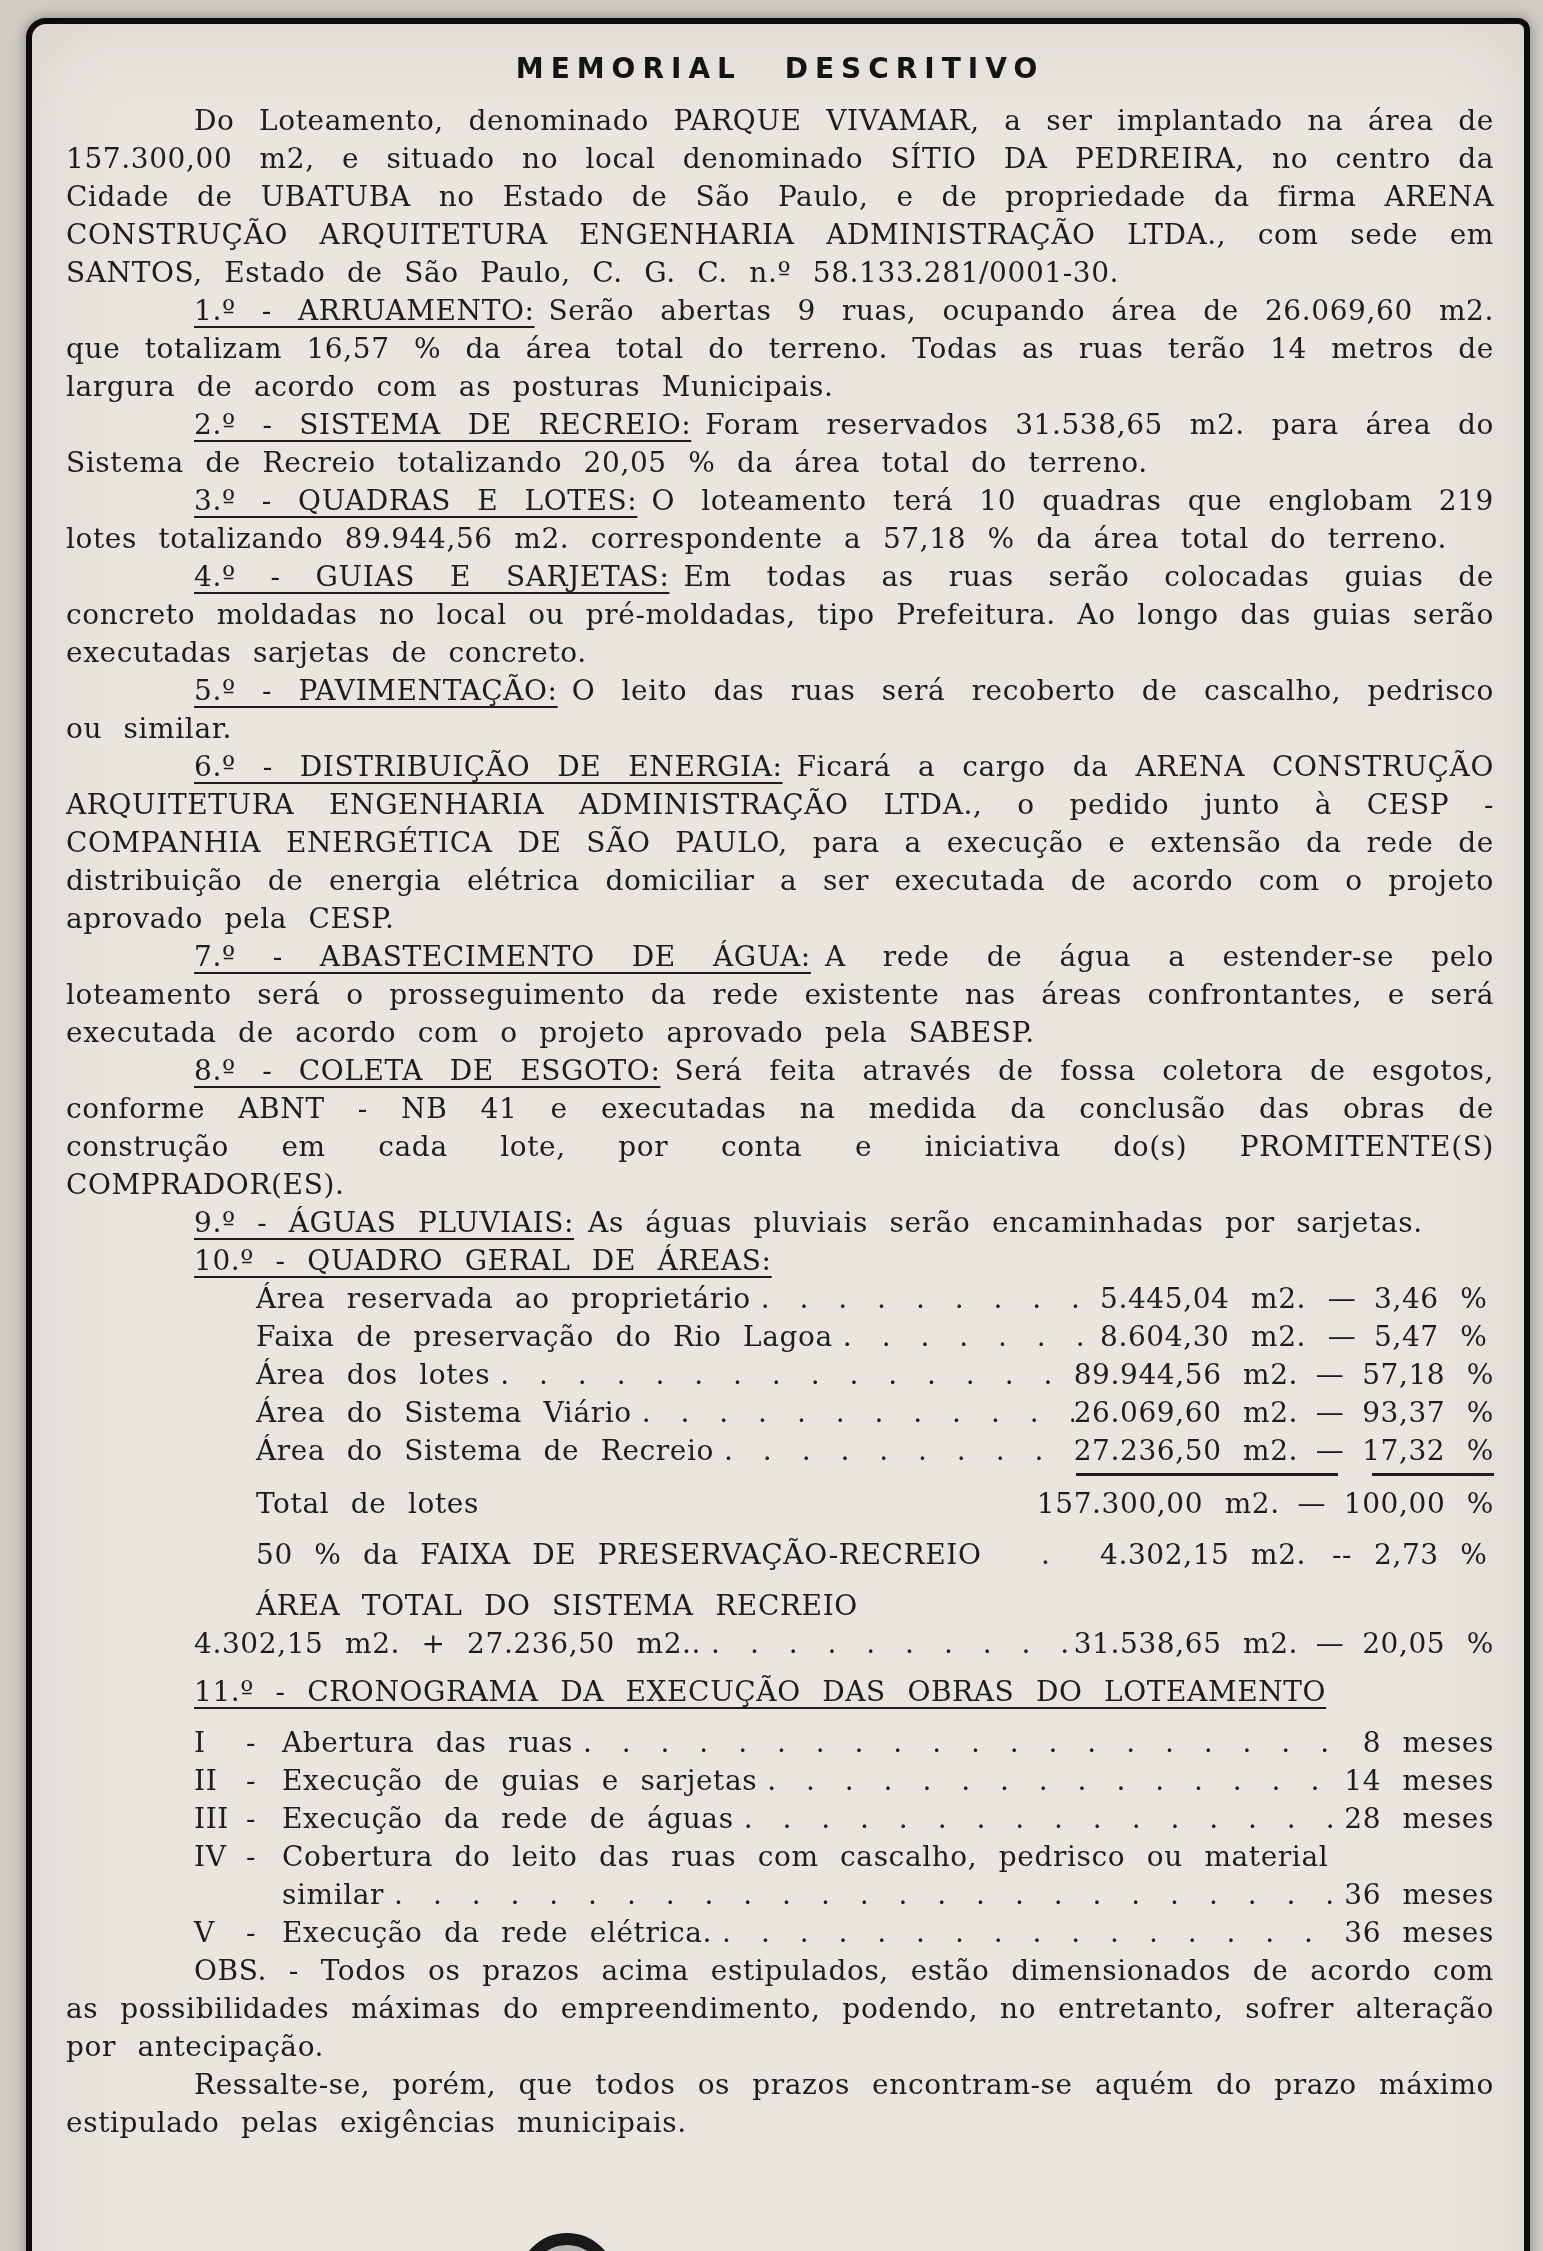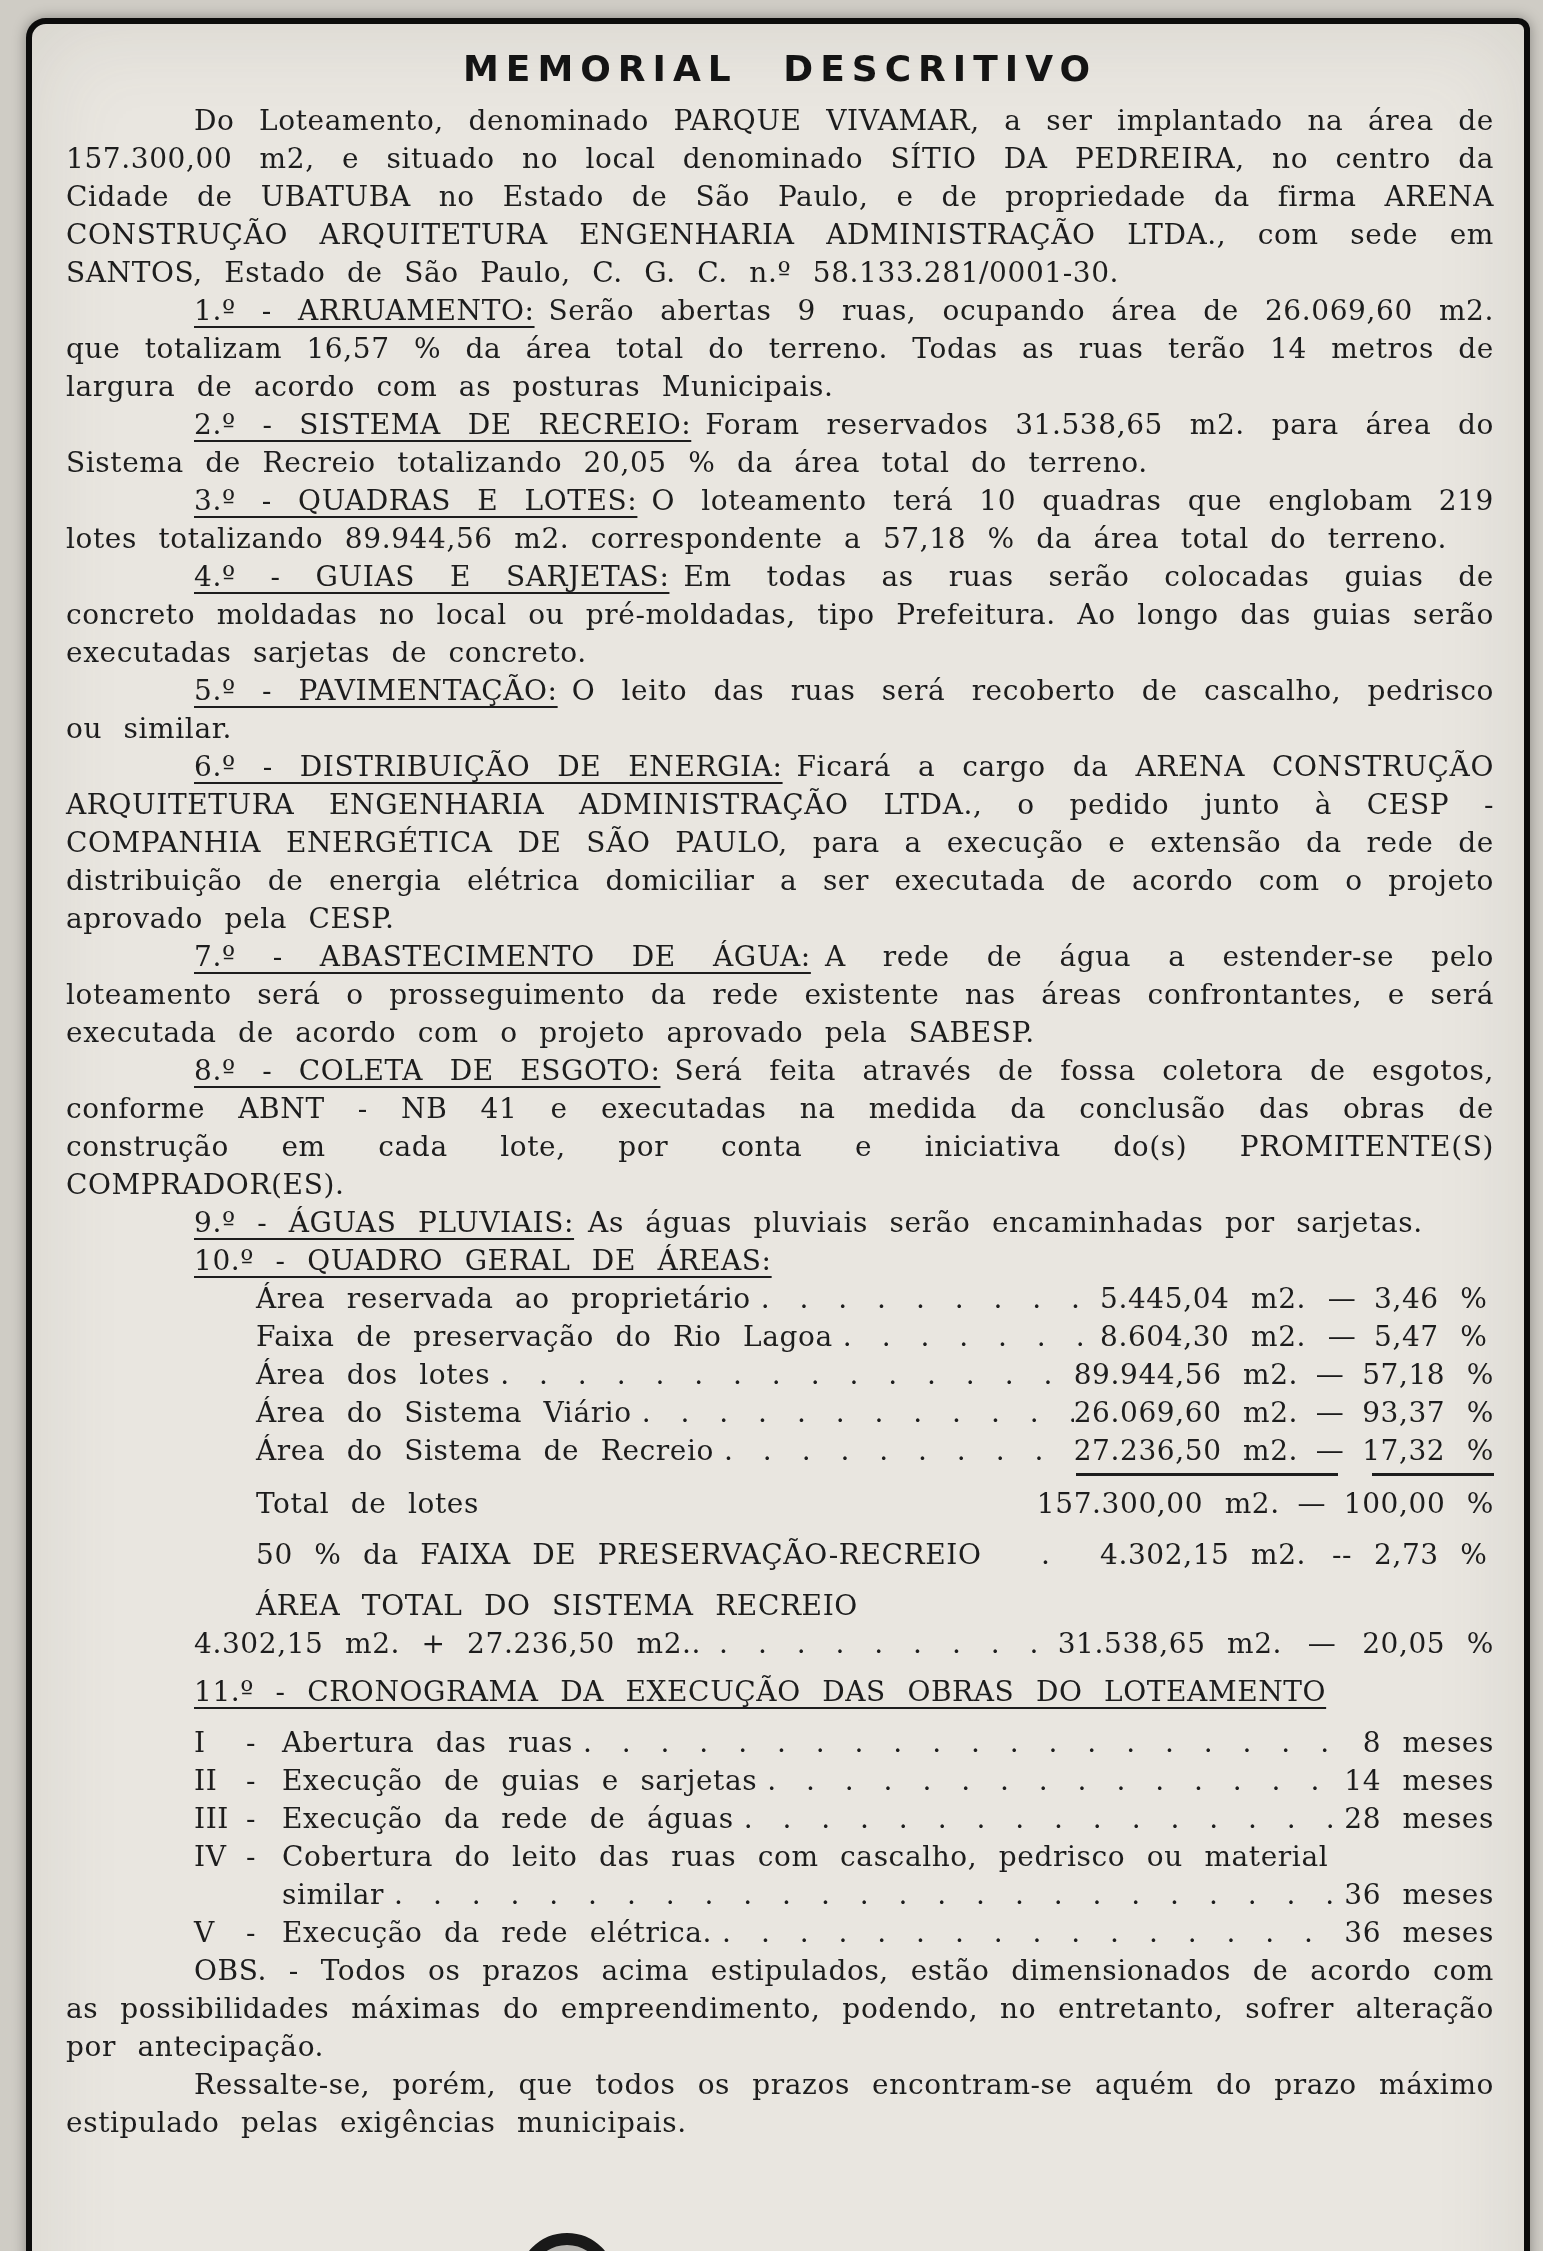--- a/index.html
+++ b/index.html
@@ -19,21 +19,21 @@
     box-shadow: inset 0 0 90px rgba(95,90,78,0.14), 0 0 14px rgba(0,0,0,0.35);
   }
   .content {
     position:absolute; left:34px; right:30px; top:14px;
     font-size:28px; line-height:38px;
     text-align:justify;
     word-spacing:12px; letter-spacing:0.6px;
   }
   .title {
     font-family:"DejaVu Sans", sans-serif;
-    font-size:36px; font-weight:bold;
+    font-size:28px; font-weight:bold;
     letter-spacing:7px; word-spacing:26px;
     text-align:center;
     margin:12px 0 14px 0;
     color:#141414;
   }
   .para { text-indent:128px; }
   .hd {
     text-decoration:underline;
     text-decoration-thickness:2px;
     text-underline-offset:6px;
@@ -53,21 +53,21 @@
   .q-dot1 { text-align:center; }
   .q-dot1::after { content:"."; }
   .q-val { flex:0 0 210px; text-align:left; white-space:nowrap; }
   .q-dash { flex:0 0 64px; text-align:center; white-space:nowrap; }
   .q-pct { flex:0 0 120px; text-align:left; white-space:nowrap; }
   .sum-rule { display:flex; justify-content:flex-end; gap:34px; margin:3px 0 9px 0; }
   .sum-rule .rule-a { width:262px; border-top:3px solid #1d1d1d; }
   .sum-rule .rule-b { width:122px; border-top:3px solid #1d1d1d; }
   .q-total { margin-bottom:13px; }
   .q-faixa { margin-bottom:13px; }
-  .q-at-row { margin-left:-62px;gap:8px; }
+  .q-at-row { margin-left:-62px; }
   
   .crono-head { margin:10px 0 13px 0; }
   .crono { margin-left:128px; text-align:left; }
   .c-row { display:flex; align-items:baseline; }
   .c-num { flex:0 0 52px; white-space:nowrap; }
   .c-sep { flex:0 0 36px; white-space:nowrap; }
   .c-text { white-space:nowrap; padding-right:10px; }
   .c-val { flex:0 0 150px; text-align:right; white-space:nowrap; }
   .c-cont { margin-left:88px;justify-content:center; }
   

